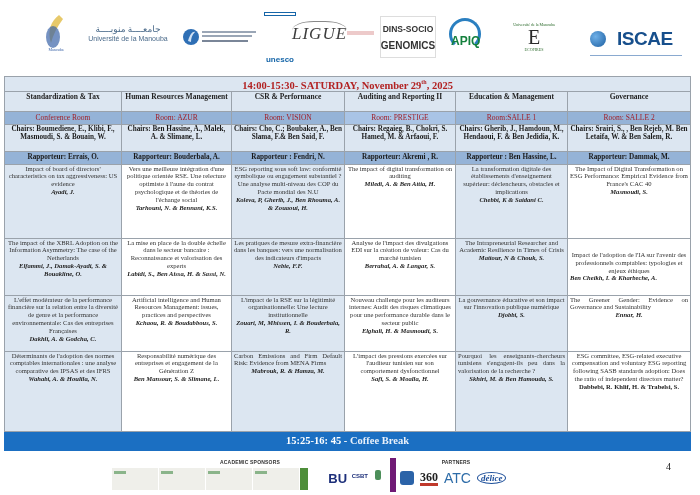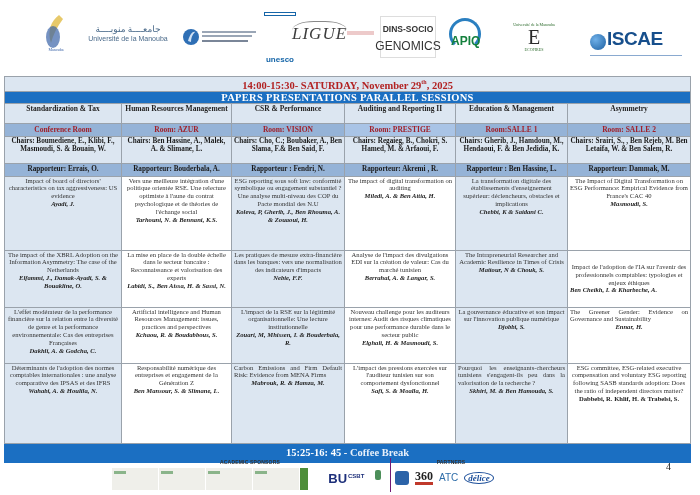--- a/index.html
+++ b/index.html
@@ -16,73 +16,73 @@
   .lg-unesco { left:232px; top:18px; width:36px; height:28px; flex-direction:column;gap:39px; }
   .lg-unesco .word { font-family:"Liberation Sans",sans-serif; font-weight:bold; font-size:8px; color:#1565a8; }
   .lg-unesco .box { width:30px; height:12px; border:1px solid #1565a8; display:flex; }
   .lg-unesco .box span { flex:1; background:#1565a8; margin:1px; }
   .lg-unesco .box span + span { background:#dfe8f2; }
   .lg-ligue { left:262px; top:6px; width:82px; height:40px; flex-direction:row; }
   .lg-ligue .word { font-family:"Liberation Serif",serif; font-style:italic; font-size:17px; color:#3d3d3d; letter-spacing:1px; border-top:1px solid #888; border-radius:40% 40% 0 0; padding-top:2px; }
   .lg-ligue .sub { font-size:3px; height:4px; width:70px; background:#c66; opacity:.35; margin-top:2px; }
   .lg-dins { left:350px; top:10px; width:54px; height:40px; flex-direction:column; border:1px solid #ddd; font-family:"Liberation Sans",sans-serif; }
   .lg-dins .t1 { font-size:8.5px; color:#333; font-weight:bold; line-height:10px; }
-  .lg-dins .t2 { font-size:12px; color:#333; font-weight:normal; line-height:10px; margin-top:7px; }
+  .lg-dins .t2 { font-size:10px; color:#333; font-weight:bold; line-height:10px; margin-top:7px; }
   .lg-apiq { left:413px; top:10px; width:50px; height:40px; flex-direction:column; }
   .lg-apiq .ring { width:26px; height:26px; border:3px solid #2a7fc0; border-radius:50%; border-bottom-color:transparent; position:absolute; top:2px; left:6px; }
   .lg-apiq .word { position:absolute; top:18px; left:8px; font-family:"Liberation Sans",sans-serif; font-weight:bold; font-size:12px; color:#15803d; }
   .lg-econ { left:478px; top:8px; width:52px; height:46px; flex-direction:column; }
   .lg-econ .big { font-size:20px; color:#2b2b2b; line-height:20px; }
   .lg-econ .small { font-size:4px; color:#2b6a2b; }
   .lg-iscae { left:560px; top:18px; width:94px; height:36px; flex-direction:column; align-items:flex-start; }
-  .lg-iscae .row { display:flex; align-items:flex-end; }
+  .lg-iscae .row { display:flex; align-items:center;gap:10px; }
   .lg-iscae .globe { width:16px; height:16px; border-radius:50%; background:radial-gradient(circle at 35% 35%, #6fb0e8, #1b5ea0); }
   .lg-iscae .word { font-family:"Liberation Sans",sans-serif; font-weight:bold; font-size:19px; color:#174f8c; margin-left:1px; letter-spacing:-0.5px; }
   .lg-iscae .ar { font-size:5px; color:#174f8c; height:5px; width:92px; border-bottom:1px solid #8aaad0; }
 
   
   .program { position:absolute; left:4px; top:76px; width:686px; border-collapse:collapse; table-layout:fixed; }
   .program td { border:1px solid #9aa2ab; padding:0 2px; text-align:center; vertical-align:top; }
   .row-time td { background:#dce6f1; height:11px; color:#b22222; font-weight:bold; font-size:10.5px; line-height:11px; }
   .row-time sup { font-size:6px; }
   .row-banner td { background:#1b6fc2; color:#ffffff; font-weight:bold; font-size:10.5px; height:11px; line-height:11px; letter-spacing:0.3px; }
   .row-topic td { background:#dce6f1; font-weight:bold; font-size:7.5px; line-height:9px; height:19px; color:#222; }
-  .row-room td { background:#95b3d7; font-weight:bold; font-size:7.5px; color:#a0202a; line-height:9px; height:12px; vertical-align:middle; }
+  .row-room td { background:#95b3d7; font-weight:normal; font-size:7.5px; color:#a0202a; line-height:9px; height:12px; vertical-align:middle; }
   .row-room td.highlight { background:#a9c4e6; }
   .row-chairs td { background:#dce6f1; font-weight:bold; font-size:7.2px; line-height:8.5px; height:26px; }
   .row-rapp td { background:#95b3d7; font-weight:bold; font-size:7.2px; line-height:8.5px; height:12px; vertical-align:middle;margin-left:12px; }
   .paper td { font-size:6.6px; line-height:7.9px; color:#333; }
   .paper td.shade { background:#dce6f1; }
   .paper td.white { background:#ffffff; }
   .paper td.justify { text-align:justify; }
   .author { display:block; font-style:italic; font-weight:bold; color:#222; }
   .author.plain { font-style:normal; }
 
   .row-break td { background:#1b6fc2; color:#fff; font-weight:bold; font-size:10.5px; height:18px; vertical-align:middle; border:1px solid #1b6fc2; }
   .row-break .bt { color:#e8f0fa;margin-top:8px; }
 
   
   .sponsors { position:absolute; left:112px; top:458px; width:276px; height:34px; }
   .sp-label { position:absolute; top:1px; left:0; width:100%; text-align:center; font-family:"Liberation Sans",sans-serif; font-weight:bold; font-size:5px; color:#333; letter-spacing:0.2px; }
   .sp-strip { position:absolute; top:10px; left:0; width:100%; height:22px; display:flex; }
-  .sp-strip .tile { flex:1; background:#efefea; margin-right:1px; position:relative; }
+  .sp-strip .tile { flex:1; background:#efefea; margin-right:1px; position:relative;text-align:right; }
   .sp-strip .tile::after { content:""; position:absolute; left:2px; top:3px; width:12px; height:3px; background:#8ab48a; }
   .sp-strip .tile.green { flex:0 0 8px; background:#4e8e3a; }
   .sp-strip .tile.txt { flex:0 0 18px; background:#fff; }
   .sp-strip .tile.bu { flex:0 0 16px; background:#fff; font-family:"Liberation Sans",sans-serif; font-weight:bold; font-size:13px; color:#1d2f7a; line-height:22px; }
   .sp-strip .tile.csbt { flex:0 0 20px; background:#fff; font-family:"Liberation Sans",sans-serif; font-weight:bold; font-size:6px; color:#1d2f7a; line-height:16px; }
   .sp-strip .tile.bu::after, .sp-strip .tile.csbt::after, .sp-strip .tile.txt::after, .sp-strip .tile.green::after, .sp-strip .tile.gov::after { display:none; }
   .sp-strip .tile.gov { flex:0 0 18px; background:#fff; }
   .sp-strip .tile.gov span { position:absolute; left:6px; top:2px; width:6px; height:10px; background:#4d8f5a; border-radius:2px; }
-  .partners { position:absolute; left:390px; top:458px; width:120px; height:34px; border-left:1px solid #701a75; }
+  .partners { position:absolute; left:390px; top:458px; width:120px; height:34px; border-left:6px solid #701a75; }
   .partners .sp-label { left:0; }
   .pt-row { position:absolute; top:12px; left:4px; display:flex; align-items:center; gap:6px; }
   .pt-1 { width:14px; height:14px; background:#2b63a8; border-radius:3px; }
   .pt-360 { font-family:"Liberation Serif",serif; font-weight:bold; font-size:12px; color:#222; border-bottom:3px solid #c0392b; line-height:12px; }
-  .pt-atc { font-family:"Liberation Sans",sans-serif; font-size:10px; color:#2d6ca8; }
+  .pt-atc { font-family:"Liberation Sans",sans-serif; font-size:14px; color:#2d6ca8; }
   .pt-delice { font-family:"Liberation Serif",serif; font-style:italic; font-weight:bold; font-size:9px; color:#1d4f9a; border:1px solid #1d4f9a; border-radius:50%; padding:0 3px; }
   .page-num { position:absolute; left:666px; top:461px; font-size:10px; color:#222; }
 </style>
 </head>
 <body>
 
 <div class="logos">
   <div class="logo lg-manouba-icon">
     <svg width="30" height="40" viewBox="0 0 30 40">
       <path d="M18 2 C10 8 6 18 10 30 C12 22 16 14 22 6 Z" fill="#e7c96a"></path>
@@ -142,30 +142,27 @@
       <col style="width:110px">
       <col style="width:113px">
     <col style="width:111px">
       <col style="width:112px">
       <col style="width:123px">
   </colgroup>
   <tbody>
       <tr class="row-time">
     <td colspan="6"><span>14:00-15:30- SATURDAY, November 29</span><sup>th</sup><span>, 2025</span></td>
   </tr>
-  <tr class="row-banner">
-    <td colspan="6">PAPERS PRESENTATIONS PARALLEL SESSIONS</td>
-  </tr>
   <tr class="row-topic">
     <td>Standardization &amp; Tax</td>
     <td>Human Resources Management</td>
     <td>CSR &amp; Performance</td>
     <td>Auditing and Reporting II</td>
     <td>Education &amp; Management</td>
-    <td>Asymmetry</td>
+    <td>Governance</td>
   </tr>
   <tr class="row-room">
     <td>Conference Room</td>
     <td>Room: AZUR</td>
     <td>Room: VISION</td>
     <td class="highlight">Room: PRESTIGE</td>
     <td>Room:SALLE 1</td>
     <td>Room: SALLE 2</td>
   </tr>
   <tr class="row-chairs">

